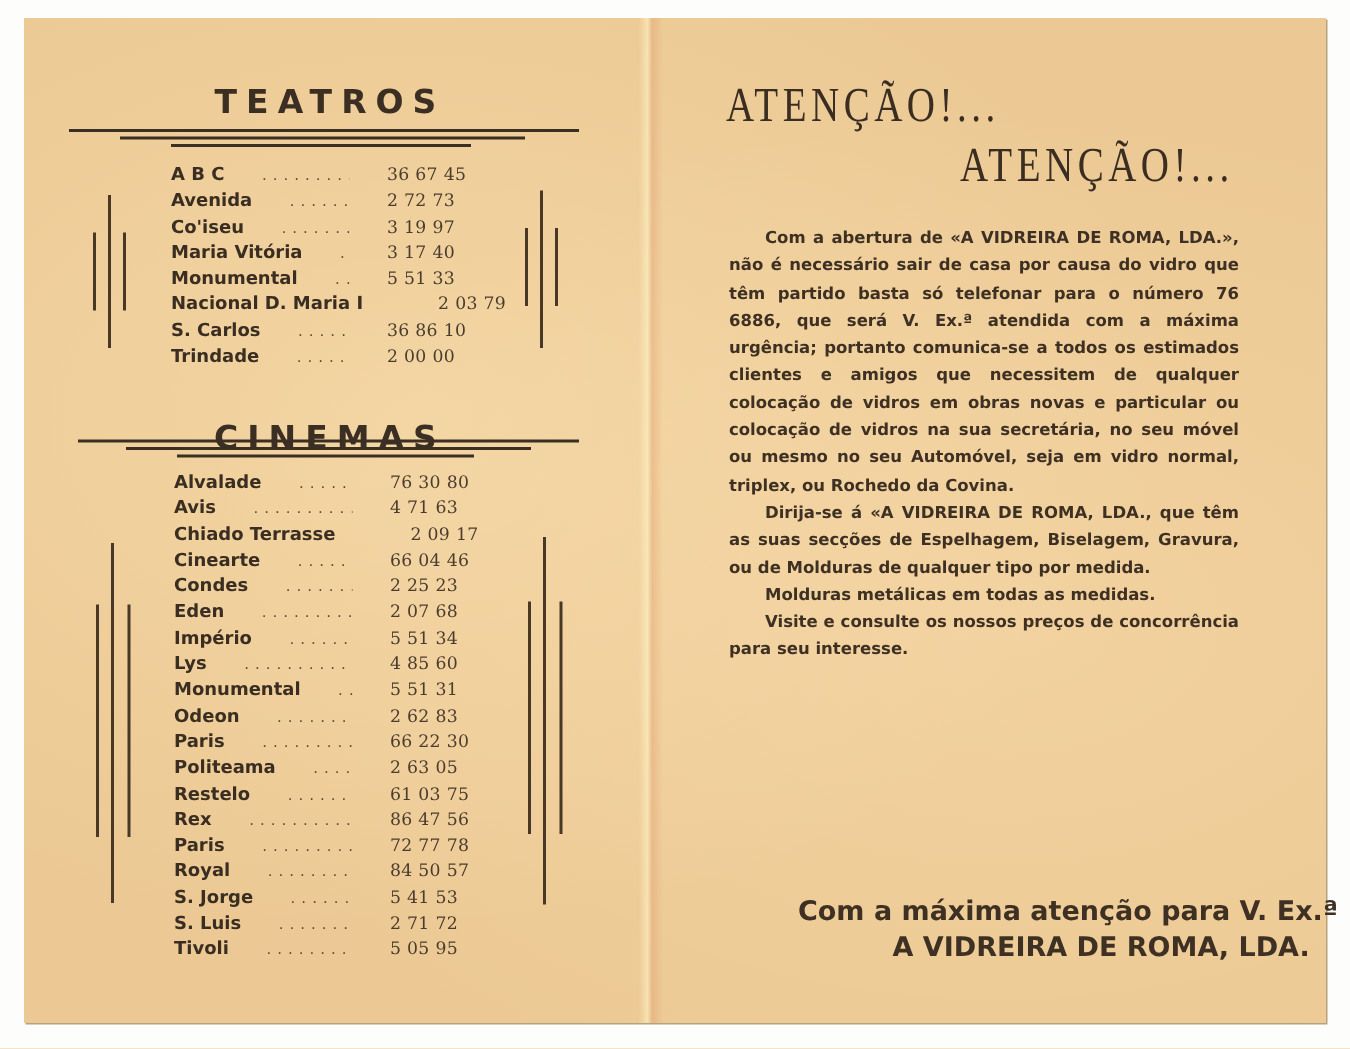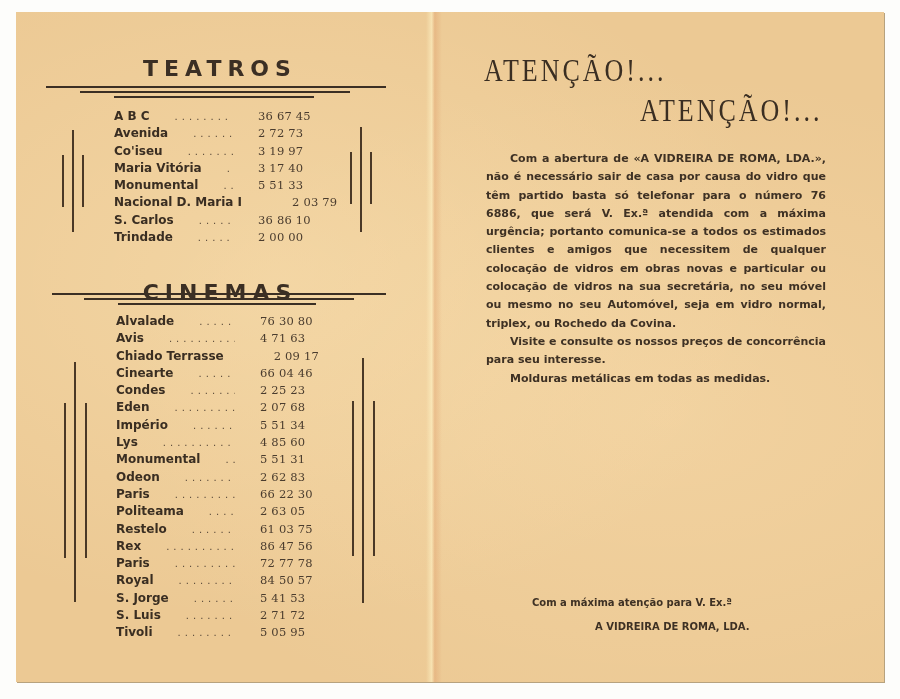--- a/index.html
+++ b/index.html
@@ -51,21 +51,21 @@
     letter-spacing: 3px; color: #3a2e22; transform: scaleY(1.25); transform-origin: left top;
   }
   .body-text {
     position: absolute; left: 486px; top: 150px; width: 340px;
     font-family: "DejaVu Sans", sans-serif; font-weight: bold; font-size: 11px; line-height: 18.3px;
     color: #3e3124; text-align: justify;
   }
   .body-text p { margin: 0; text-indent: 24px; }
   .closing {
     position: absolute; font-family: "DejaVu Sans", sans-serif; font-weight: bold;
-    font-size: 10px; color: #3e3124; white-space: nowrap;
+    font-size: 18px; color: #3e3124; white-space: nowrap;
   }
 </style>
 </head>
 <body>
 
 <div class="sheet"></div>
 <div class="fold"></div>
 
 <div class="heading" style="top:56px;">TEATROS</div>
 <div class="rules" style="top:86px;">
@@ -234,18 +234,19 @@
       <span class="dots">..............................</span>
       <span class="phone">5 05 95</span>
     </div>
 </div>
 
 <div class="title" style="left:484px; top:52px;">ATENÇÃO!...</div>
 <div class="title" style="left:640px; top:92px;">ATENÇÃO!...</div>
 
 <div class="body-text">
   <p>Com a abertura de «A VIDREIRA DE ROMA, LDA.», não é necessário sair de casa por causa do vidro que têm partido basta só telefonar para o número 76 6886, que será V. Ex.ª atendida com a máxima urgência; portanto comunica-se a todos os estimados clientes e amigos que necessitem de qualquer colocação de vidros em obras novas e particular ou colocação de vidros na sua secretária, no seu móvel ou mesmo no seu Automóvel, seja em vidro normal, triplex, ou Rochedo da Covina.</p>
+  <p>Dirija-se á «A VIDREIRA DE ROMA, LDA., que têm as suas secções de Espelhagem, Biselagem, Gravura, ou de Molduras de qualquer tipo por medida.</p>
+  <p style="text-align:left;">Molduras metálicas em todas as medidas.</p>
   <p>Visite e consulte os nossos preços de concorrência para seu interesse.</p>
-  <p style="text-align:left;">Molduras metálicas em todas as medidas.</p>
 </div>
 
 <div class="closing" style="left:532px; top:597px;">Com a máxima atenção para V. Ex.ª</div>
 <div class="closing" style="left:563px; top:621px;margin-left:32px;">A VIDREIRA DE ROMA, LDA.</div>
 
 </body></html>

